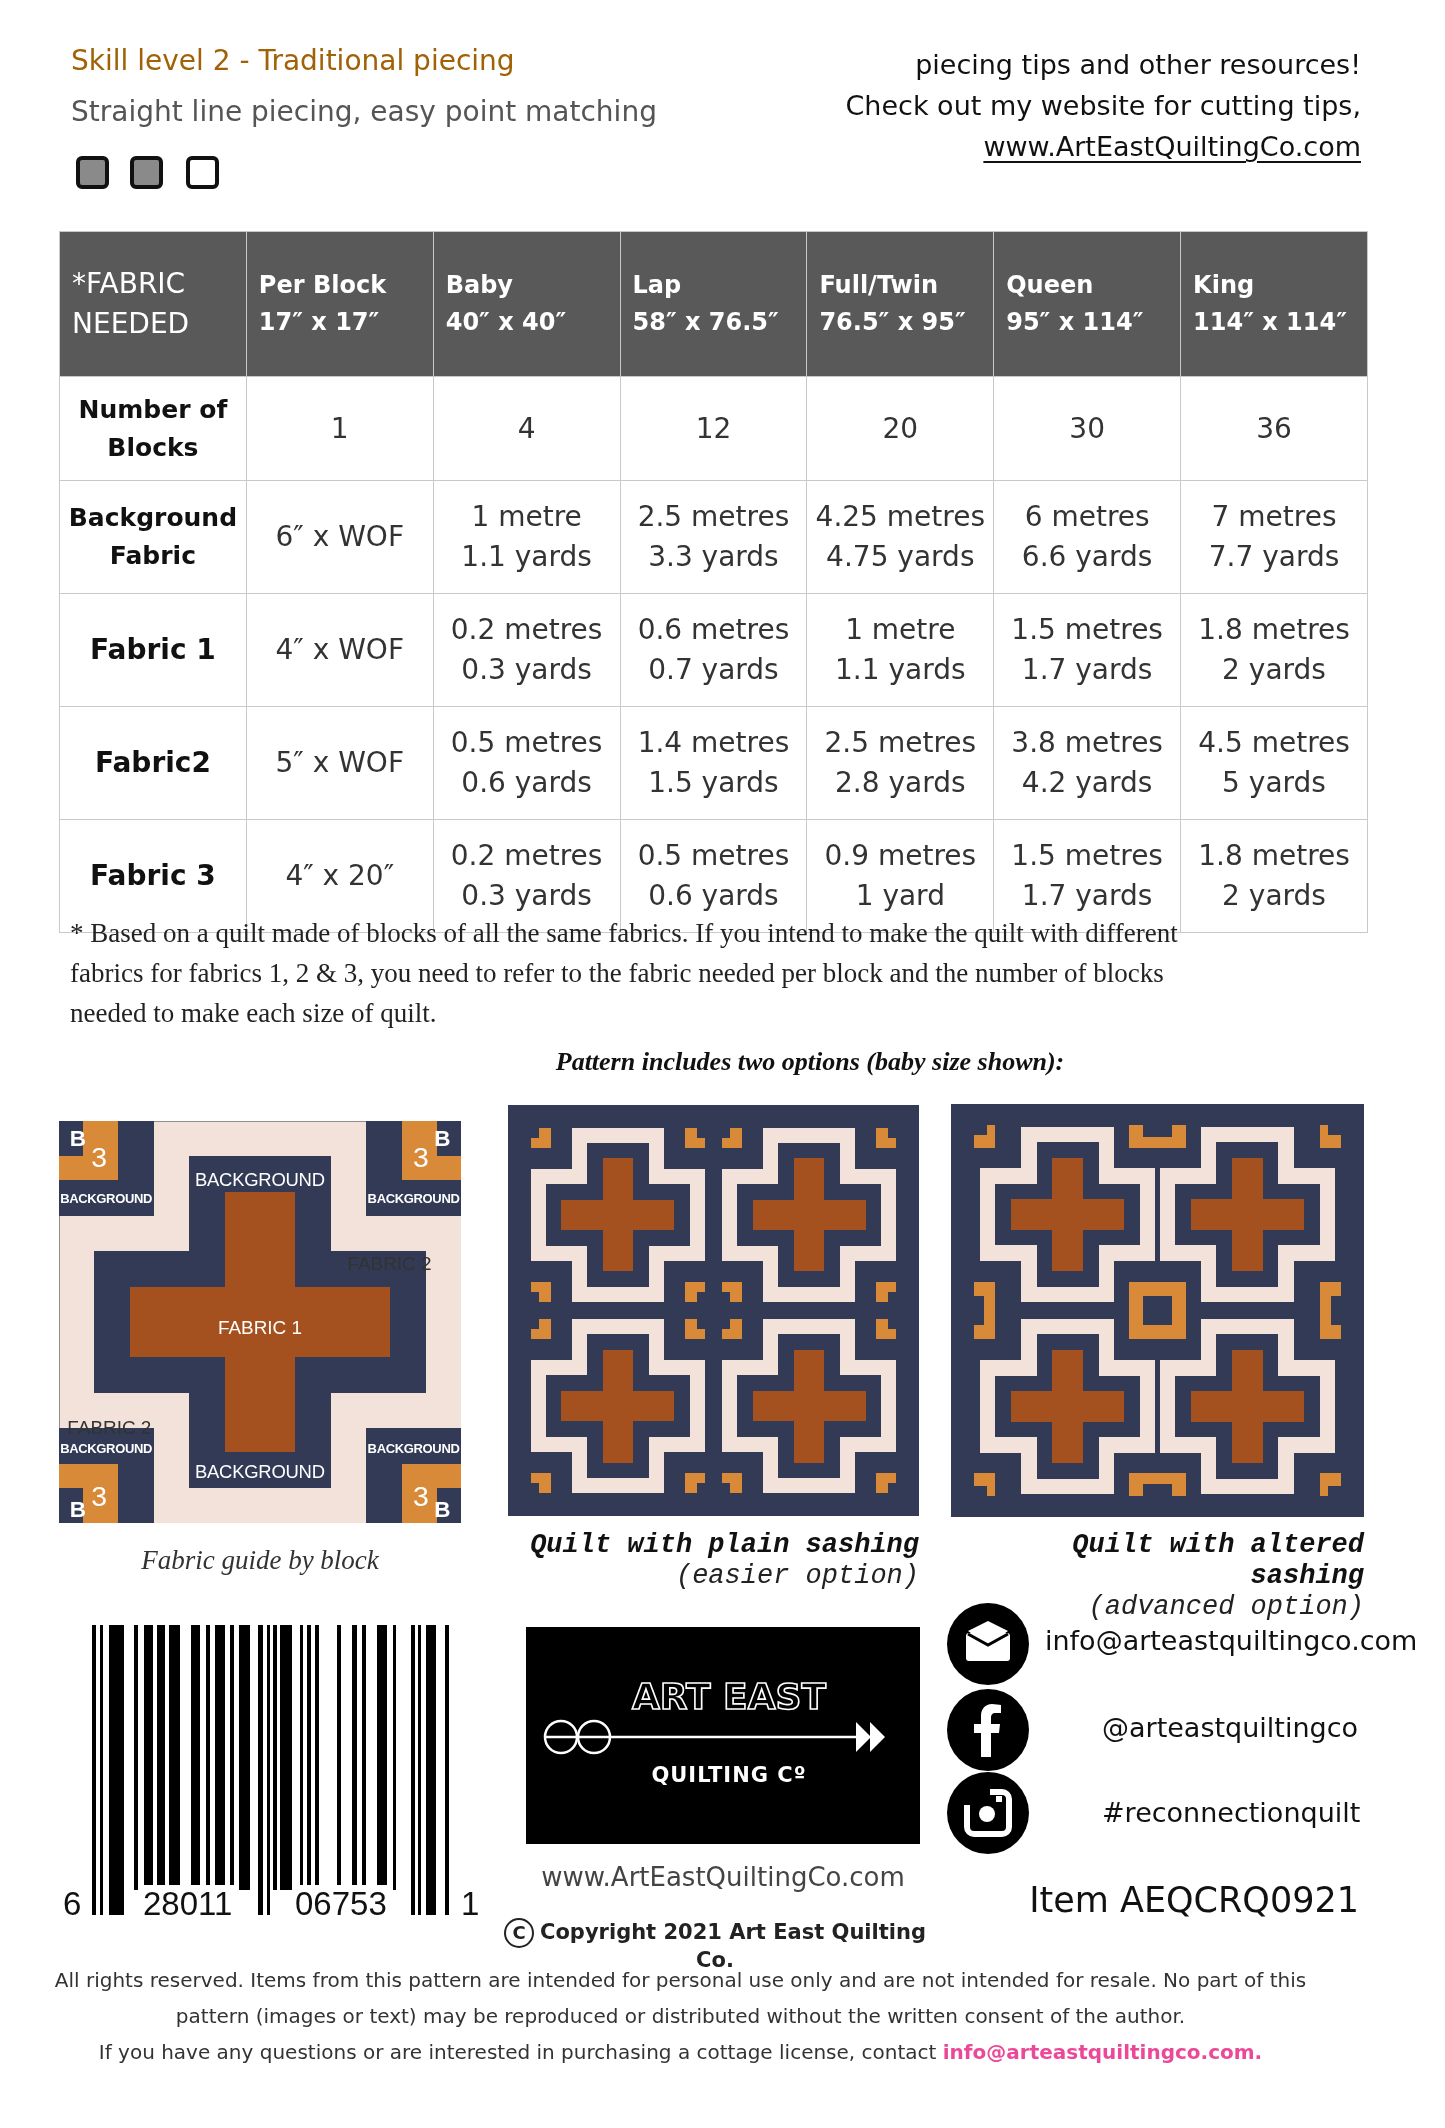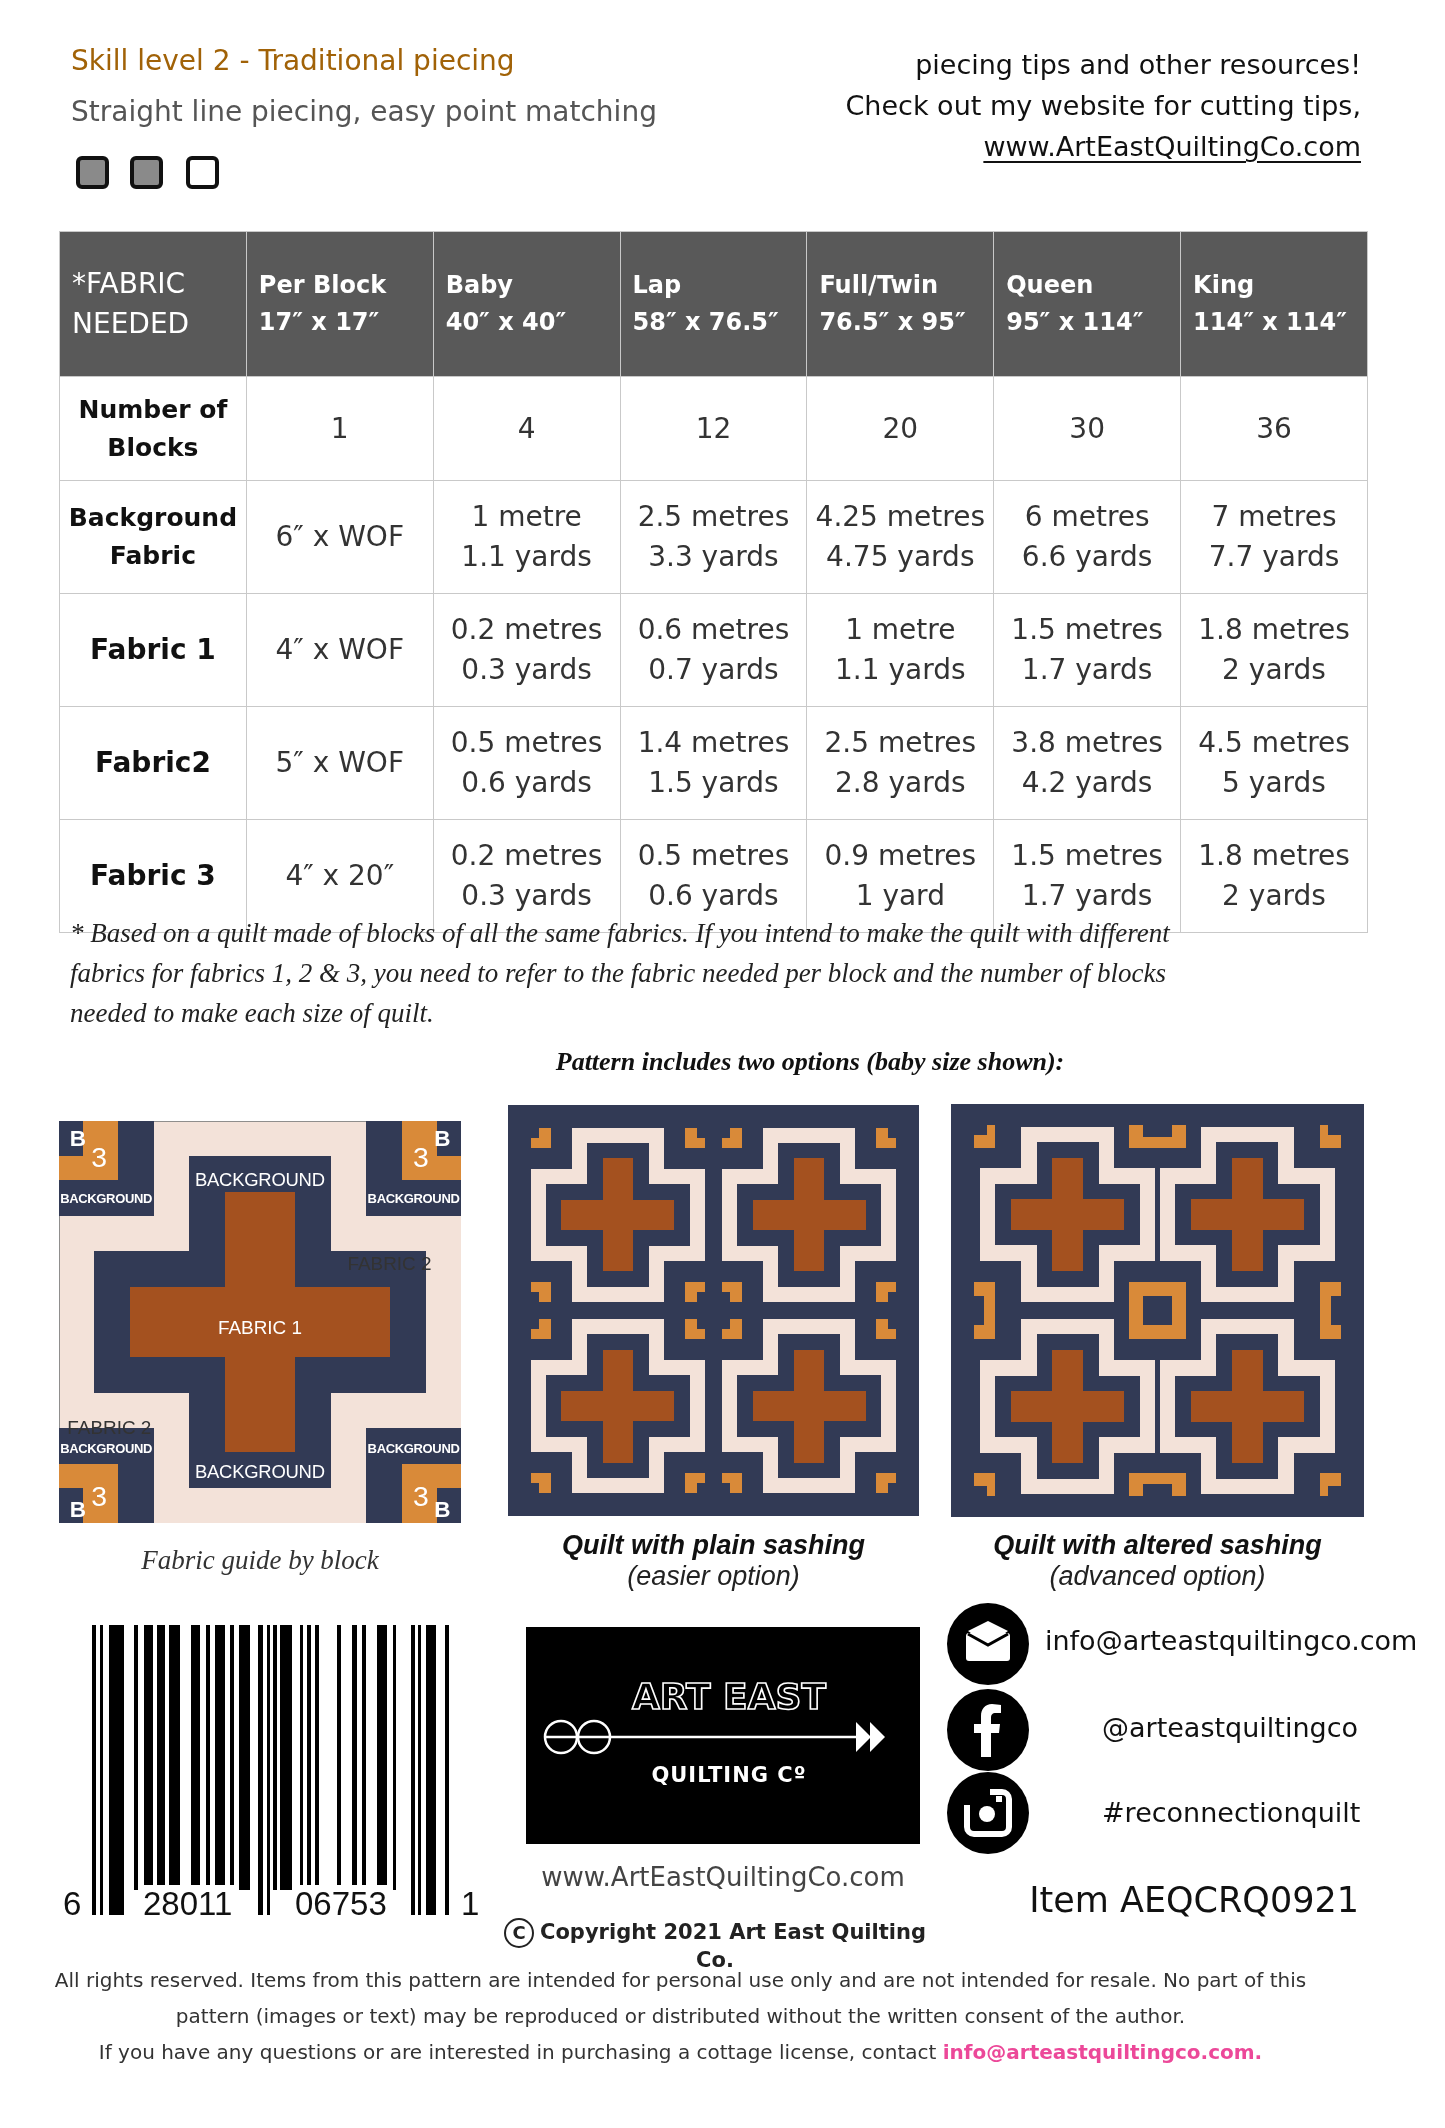--- a/index.html
+++ b/index.html
@@ -17,29 +17,29 @@
 
   table#fabric-table { position:absolute; left:59px; top:231px; width:1309px; border-collapse:collapse; table-layout:fixed; }
   #fabric-table th { background:#595959; color:#fff; font-weight:bold; font-size:24px; line-height:37px; height:120px; border:1px solid #c8c8c8; text-align:left; padding:12px;margin-left:48px; }
   #fabric-table th.first { font-size:28px; line-height:40px; font-weight:normal; }
   #fabric-table td { border:1px solid #c9c9c9; text-align:center; font-size:28px; line-height:40px; color:#333; padding:0; }
   #fabric-table td.rowhead { font-weight:bold; color:#111; font-size:25px; line-height:38px; }
   #fabric-table td.rowhead.big { font-size:28px; }
   #fabric-table tr.r-count td { height:103px; }
   #fabric-table tr.r-std td { height:112px; }
 
-  #footnote { left:70px; top:913px; width:1300px; font-family:"Liberation Serif", serif; font-style:italic; font-size:27px; line-height:40px; color:#222; }
+  #footnote { left:70px; top:913px; width:1300px; font-family:"Liberation Serif", serif; font-size:27px; line-height:40px; color:#222; }
   #options-heading { left:0; width:1620px; top:1047px; text-align:center; font-family:"Liberation Serif", serif; font-style:italic; font-weight:bold; font-size:26px; color:#111; }
 
   #block-diagram { left:59px; top:1121px; width:402px; height:402px; }
   #block-caption { left:59px; top:1545px; width:402px; text-align:center; font-family:"Liberation Serif", serif; font-style:italic; font-size:27px; color:#333; }
 
   #quilt-plain { left:508px; top:1104px; width:411px; height:413px; }
   #quilt-altered { left:951px; top:1104px; width:413px; height:413px; }
-  .qcap { position:absolute; top:1530px; text-align:center; font-family:Liberation Sans, sans-serif; font-style:italic; font-size:27px; line-height:31px; color:#222; }
+  .qcap { position:absolute; top:1530px; text-align:right; font-family:Liberation Mono, monospace; font-style:italic; font-size:27px; line-height:31px; color:#222; }
   .qcap .t { font-weight:bold; color:#111; }
 
   #barcode { left:88px; top:1625px; width:372px; height:290px; }
   #barcode-digits { left:60px; top:1885px; width:430px; height:40px; font-family:"Liberation Sans", sans-serif; font-size:33px; color:#111; }
   #barcode-digits span { position:absolute; top:0; background:#fff; padding:0 3px; }
 
   #logo-box { left:526px; top:1627px; width:394px; height:217px; background:#000; }
   #site-url { left:526px; top:1862px; width:394px; text-align:center; font-size:26px; color:#444; }
   #copyright { left:495px; top:1918px; width:440px; text-align:center; font-size:21px; font-weight:bold; color:#222; }
   #copyright .c { display:inline-block; width:26px; height:26px; border:2px solid #222; border-radius:50%; font-size:18px; line-height:26px; text-align:center; vertical-align:middle; margin-right:6px; box-sizing:content-box; }

